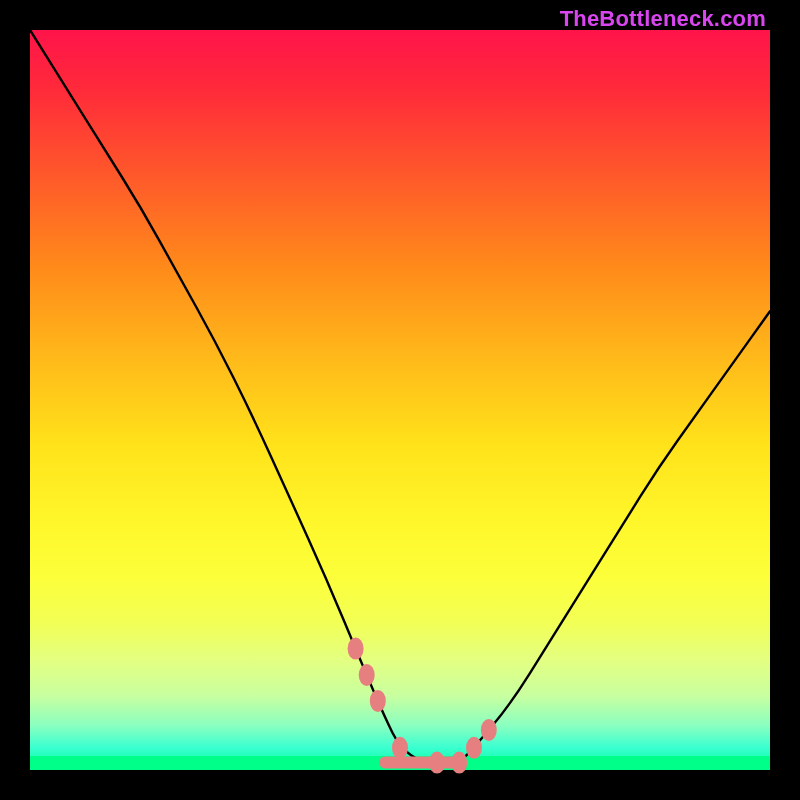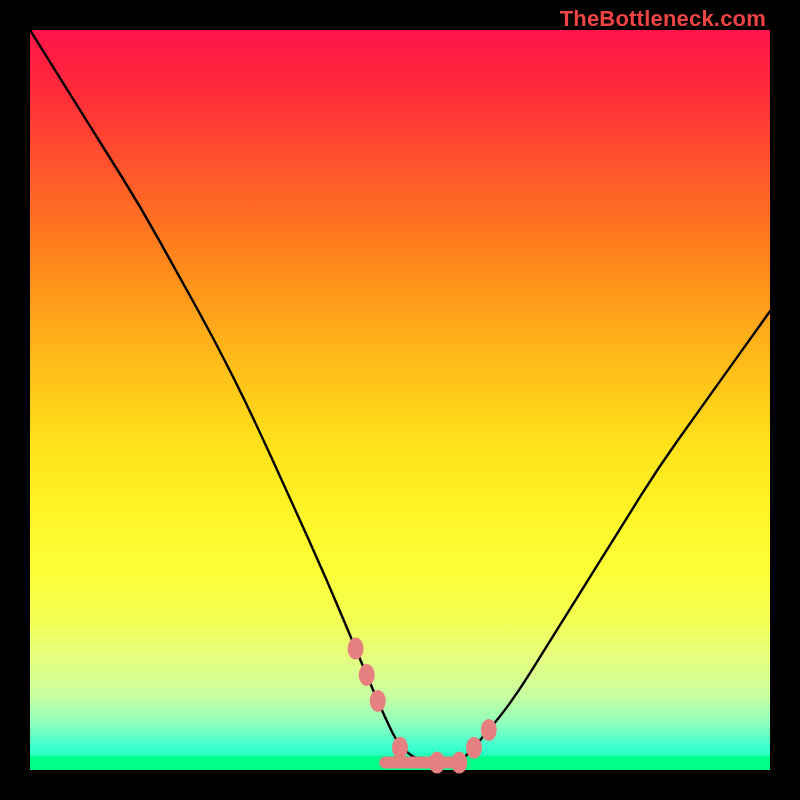--- a/index.html
+++ b/index.html
@@ -33,21 +33,21 @@
       #00ff99 100%
     );
   }
   .watermark {
     position: absolute;
     top: 6px;
     right: 34px;
     font-family: Arial, Helvetica, sans-serif;
     font-size: 22px;
     font-weight: 600;
-    color: #ef4444;
+    color: #d946ef;
     letter-spacing: 0.2px;
   }
   svg.curve {
     position: absolute;
     left: 0; top: 0;
     width: 100%;
     height: 100%;
     overflow: visible;
   }
   .main-line {

